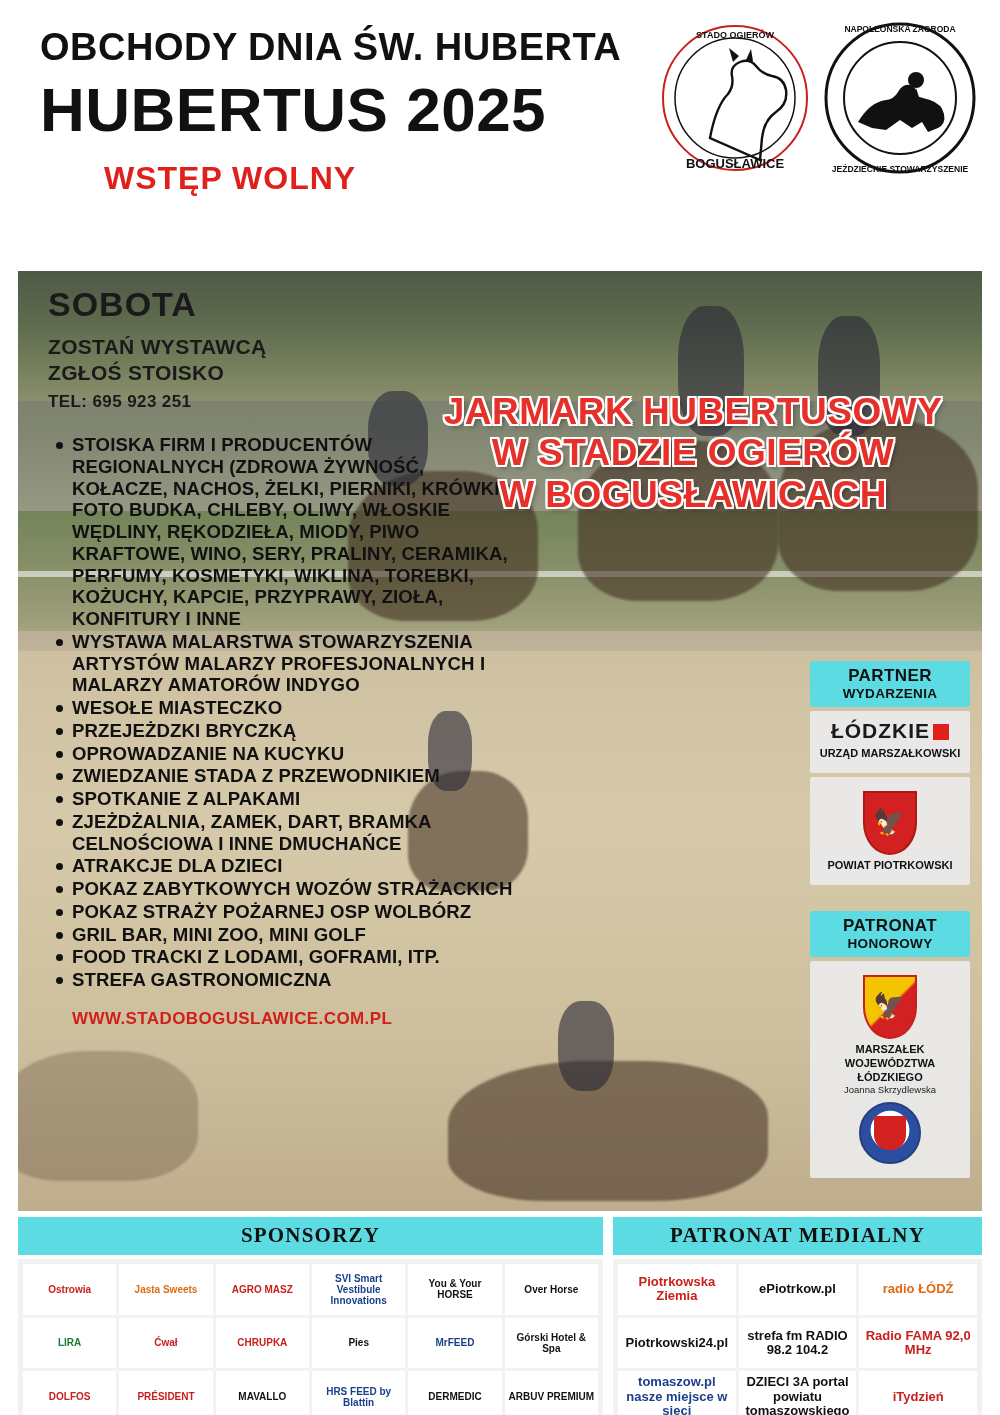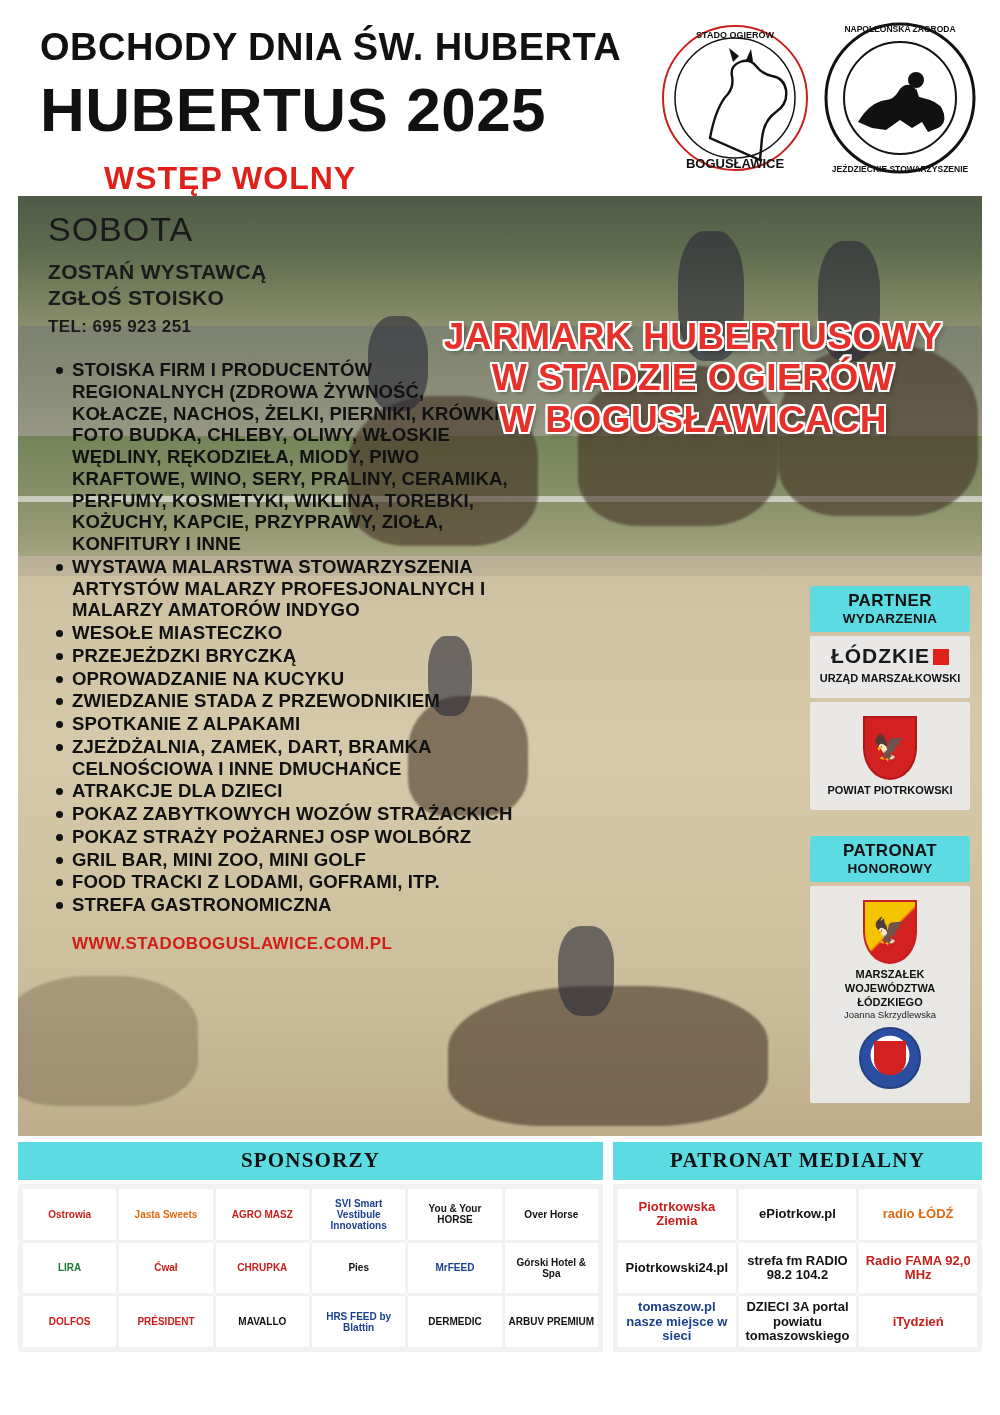--- a/index.html
+++ b/index.html
@@ -12,21 +12,21 @@
     position: relative;
     width: 1000px;
     height: 1415px;
     background: #ffffff;
     overflow: hidden;
   }
 
   
   .header {
     position: relative;
-    height: 196px;
+    height: 271px;
     padding: 22px 18px 0 18px;
   }
   .header-titles {
     position: absolute;
     left: 40px;
     top: 28px;
     width: 650px;
   }
   .title-small {
     font-size: 38px;
@@ -117,21 +117,21 @@
   
   .left-col {
     position: absolute;
     left: 30px;
     top: 14px;
     width: 480px;
     z-index: 5;
   }
   .day-label {
     font-size: 34px;
-    font-weight: normal;
+    font-weight: bold;
     color: #1a1a1a;
     letter-spacing: 1px;
   }
   .day-date {
     font-size: 64px;
     font-weight: bold;
     color: #1a1a1a;
     line-height: 1.0;
     margin-top: 2px;
     letter-spacing: -1px;

